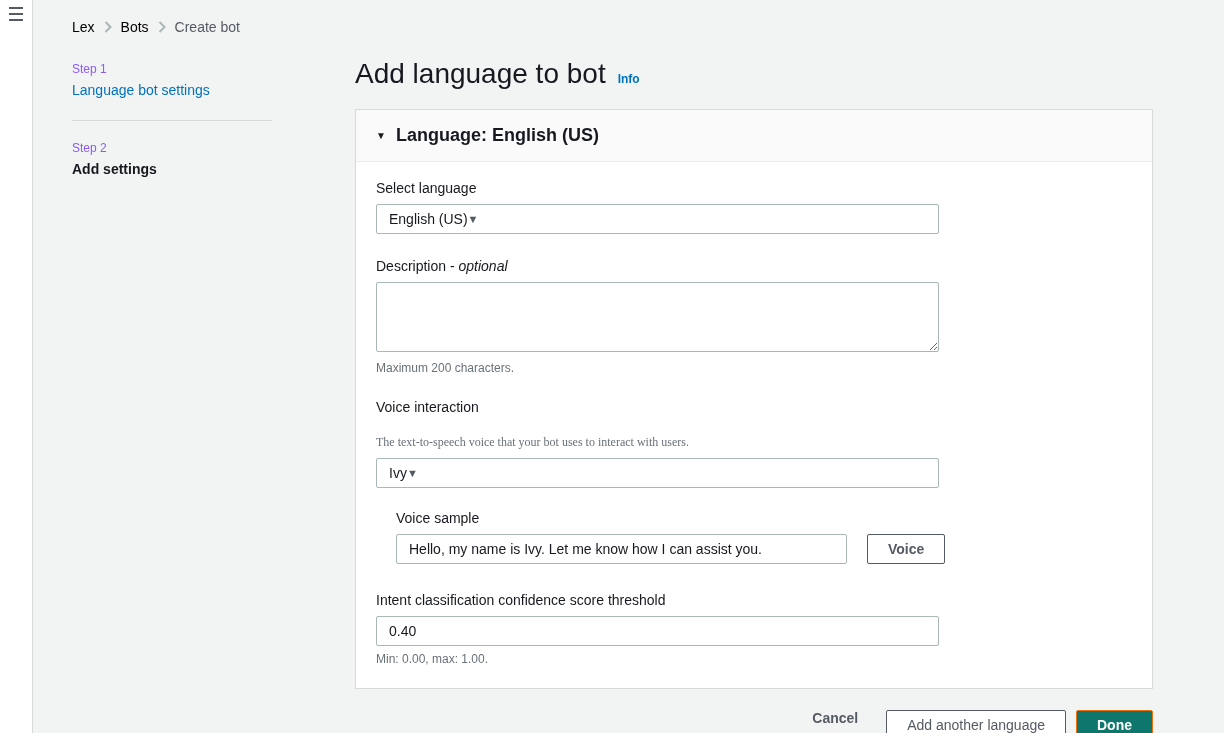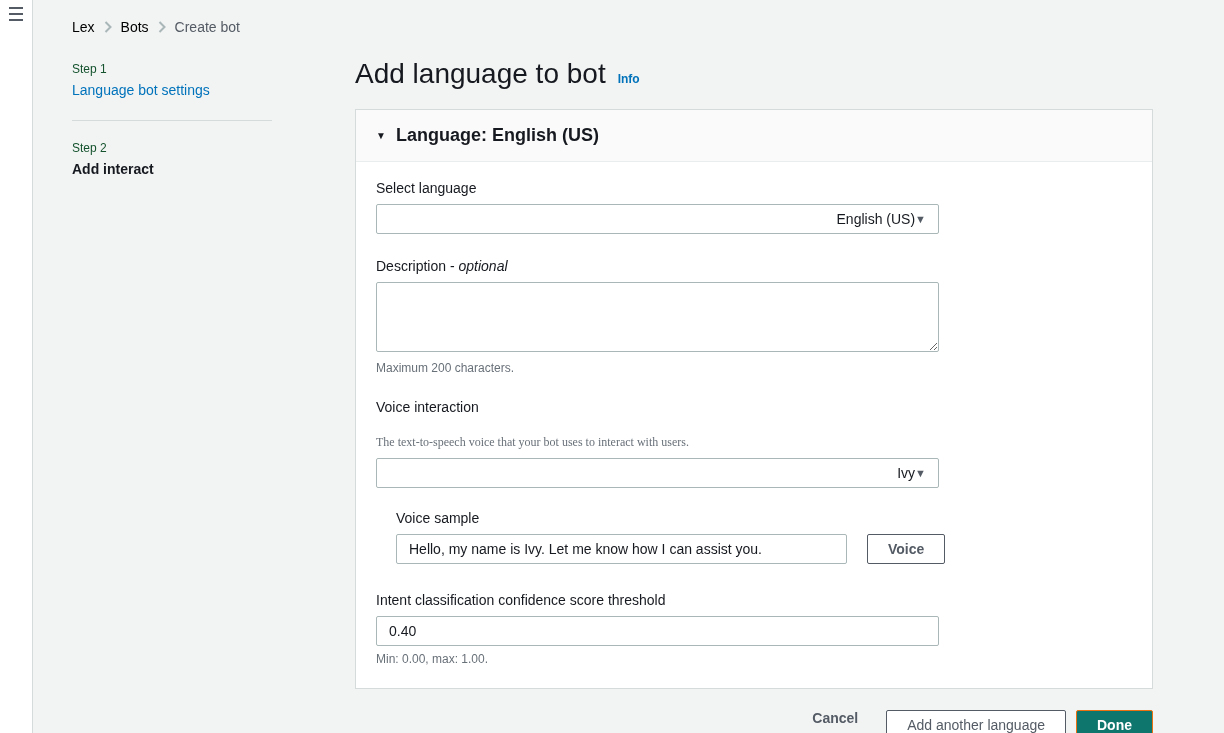--- a/index.html
+++ b/index.html
@@ -19,21 +19,21 @@
   .breadcrumb { display:flex; align-items:center; font-size:14px; }
   .breadcrumb a { color:#000000; text-decoration:none; cursor:pointer; }
   .breadcrumb .crumb-current { color:#545b64; }
   .crumb-sep { color:#aab7b8; margin:0 9px; font-size:14px; }
   .crumb-sep svg { display:block; }
 
   .layout { display:flex; margin-top:27px; }
 
   
   .steps-nav { width:283px; flex-shrink:0; }
-  .step-label { font-size:12px; color:#14532d; margin-bottom:6px; }
+  .step-label { font-size:12px; color:#8b5cf6; margin-bottom:6px; }
   .step-link { font-size:14px; color:#0073bb; text-decoration:none; display:inline-block; cursor:pointer; }
   .step-current { font-size:14px; font-weight:bold; color:#16191f; }
   .steps-divider { border:none; border-top:1px solid #d5dbdb; margin:22px 0 20px 0; width:200px; }
 
   
   .main { width:798px; }
   .page-header { display:flex; align-items:baseline; margin-top:-6px; }
   .page-title { font-size:28px; font-weight:400; color:#16191f; line-height:36px; }
   .info-link { font-size:12px; font-weight:bold; color:#0073bb; text-decoration:none; margin-left:12px; cursor:pointer; }
 
@@ -44,21 +44,21 @@
   .panel-title { font-size:18px; font-weight:bold; color:#16191f; }
   .panel-body { padding:18px 20px 22px 20px; }
 
   .field-label { font-size:14px; color:#16191f; margin-bottom:8px; }
   .field-label em { font-style:italic; }
   .field-desc { font-size:12px; color:#687078; margin:-4px 0 8px 0;font-family:Liberation Serif, serif; }
   .field-hint { font-size:12px; color:#687078; margin-top:6px; }
   .form-field { margin-bottom:24px; }
 
   .select-box { width:563px; height:30px; border:1px solid #aab7b8; border-radius:2px; background:#fff;
-                display:flex; align-items:center; justify-content:flex-end; padding:0 12px; cursor:pointer; }
+                display:flex; align-items:center; justify-content:flex-start; padding:0 12px; cursor:pointer; }
   .select-value { font-size:14px; color:#16191f; }
   .select-arrow { font-size:11px; color:#545b64; }
 
   .textarea { width:563px; height:70px; border:1px solid #aab7b8; border-radius:2px; background:#fff;
               resize:both; font-family:"Liberation Sans", sans-serif; font-size:14px; padding:5px 8px; color:#16191f; }
 
   .text-input { border:1px solid #aab7b8; border-radius:2px; background:#fff; height:30px;
                 font-family:"Liberation Sans", sans-serif; font-size:14px; color:#16191f; padding:0 12px; }
   .input-wide { width:563px; }
 
@@ -107,21 +107,21 @@
       <span class="crumb-current">Create bot</span>
     </div>
 
     <div class="layout">
 
       <div class="steps-nav">
         <div class="step-label">Step 1</div>
         <a class="step-link">Language bot settings</a>
         <hr class="steps-divider">
         <div class="step-label">Step 2</div>
-        <div class="step-current">Add interact</div>
+        <div class="step-current">Add settings</div>
       </div>
 
       <div class="main">
 
         <div class="page-header">
           <h1 class="page-title">Add language to bot</h1>
           <a class="info-link">Info</a>
         </div>
 
         <div class="panel">

